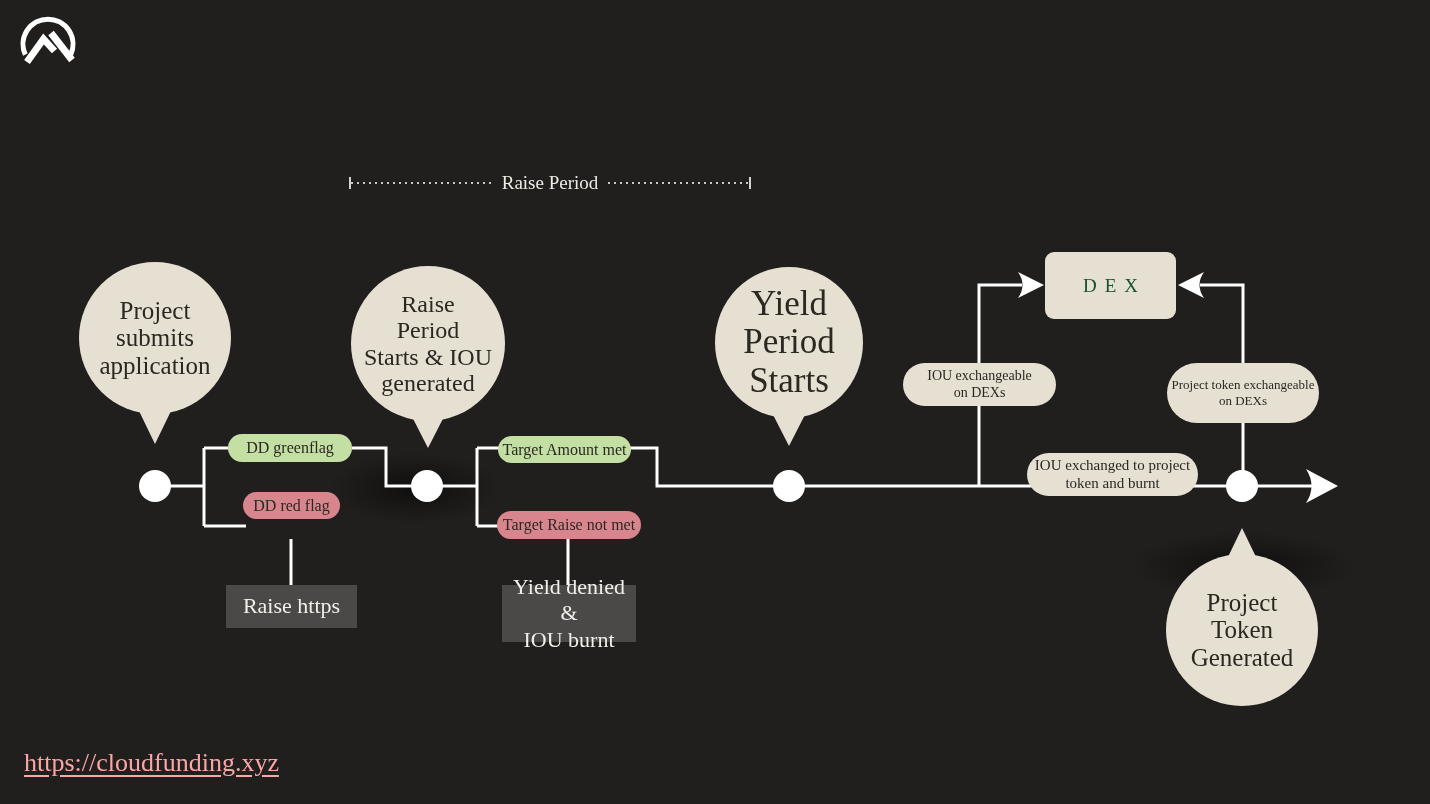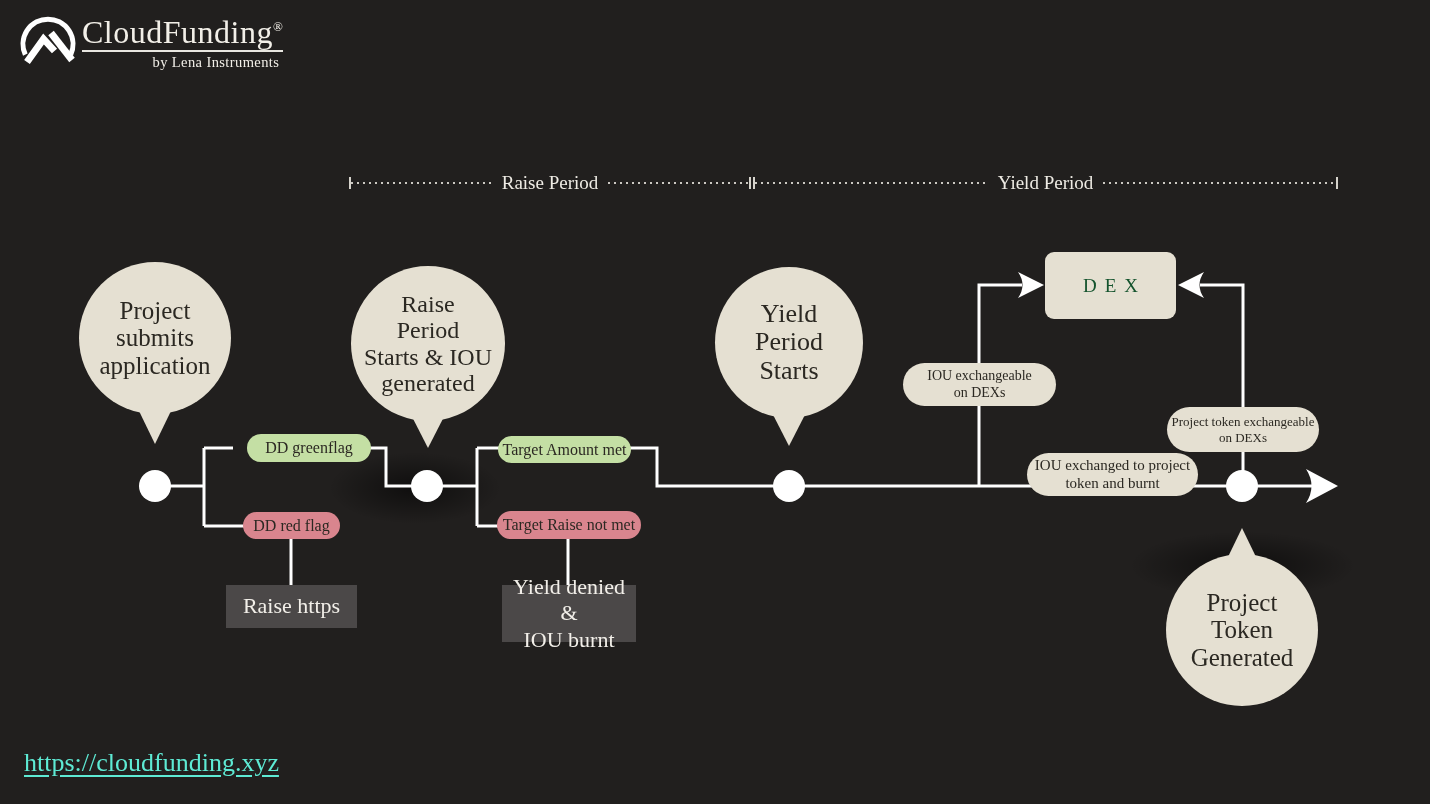--- a/index.html
+++ b/index.html
@@ -54,21 +54,21 @@
   .pill.cream{background:var(--cream);}
 
   
   .graybox{background:var(--graybox);color:#f2efe9;display:flex;align-items:center;justify-content:center;
     text-align:center;white-space:pre-line;font-size:22px;line-height:1.2;}
   .dexbox{background:var(--cream);color:#14532d;display:flex;align-items:center;justify-content:center;
     font-size:19px;letter-spacing:8px;text-indent:8px;border-radius:9px;}
 
   
   .footer-link{left:24px;top:748px;}
-  .footer-link a{color:#5eead4;font-size:26px;text-decoration:underline;text-underline-offset:4px;}
+  .footer-link a{color:#fca5a5;font-size:26px;text-decoration:underline;text-underline-offset:4px;}
 </style>
 </head>
 <body>
 
 <div id="stage">
 
   <div class="shadow" style="left:295px;top:438px;width:240px;height:100px;"></div>
   <div class="shadow" style="left:1085px;top:518px;width:315px;height:95px;"></div>
 
   <svg id="connector-svg" width="1430" height="804" viewBox="0 0 1430 804">
@@ -93,79 +93,67 @@
       <circle cx="1242" cy="486" r="16"></circle>
     </g>
   </svg>
 
   <div class="layer3 logo">
     <svg width="64" height="64" viewBox="0 0 64 64">
       <path d="M9.3 44.6 A25 25 0 1 1 54.7 44.6" stroke="#ffffff" stroke-width="5" fill="none"></path>
       <path d="M11 52 L27.5 29 L38.5 41" stroke="#ffffff" stroke-width="7" fill="none"></path>
       <path d="M35 23 L56 50" stroke="#ffffff" stroke-width="7" fill="none"></path>
     </svg>
-    <div class="logo-text">
-      <div class="brand-line1"><span>CloudFunding</span><sup class="brand-reg">®</sup></div>
-      <div class="brand-rule"></div>
-      <div class="brand-tagline">by Lena Instruments</div>
-    </div>
   </div>
 
 
   <div id="period-raise" class="layer3 dotrow period-row">
     <div class="tick"></div>
     <div class="dots"></div>
     <div class="period-label">Raise Period</div>
-    <div class="dots"></div>
-    <div class="tick"></div>
-  </div>
-  <div id="period-yield" class="layer3 dotrow period-row">
-    <div class="tick"></div>
-    <div class="dots"></div>
-    <div class="period-label">Yield Period</div>
     <div class="dots"></div>
     <div class="tick"></div>
   </div>
 
   <div class="layer3 tail tail-down" style="left:132px;top:406px;width:46px;height:38px;"></div>
   <div class="layer3 bubble" style="left:79px;top:262px;width:152px;height:152px;font-size:25px;">
     <div class="bubble-text">Project
 submits
 application</div>
   </div>
 
   <div class="layer3 tail tail-down" style="left:405px;top:412px;width:46px;height:36px;"></div>
   <div class="layer3 bubble" style="left:351px;top:266px;width:154px;height:155px;font-size:24px;">
     <div class="bubble-text">Raise
 Period
 Starts &amp; IOU
 generated</div>
   </div>
 
   <div class="layer3 tail tail-down" style="left:766px;top:410px;width:46px;height:36px;"></div>
-  <div class="layer3 bubble" style="left:715px;top:267px;width:148px;height:151px;font-size:26px;">
+  <div class="layer3 bubble" style="left:715px;top:267px;width:148px;height:151px;font-size:35px;">
     <div class="bubble-text">Yield
 Period
 Starts</div>
   </div>
 
   <div class="layer3 tail tail-up" style="left:1219px;top:528px;width:46px;height:38px;"></div>
   <div class="layer3 bubble" style="left:1166px;top:554px;width:152px;height:152px;font-size:25px;">
     <div class="bubble-text">Project
 Token
 Generated</div>
   </div>
 
-  <div class="layer3 pill green" style="left:247px;top:434px;width:124px;height:28px;font-size:16px;">DD greenflag</div>
-  <div class="layer3 pill pink" style="left:243px;top:512px;width:97px;height:27px;font-size:16px;">DD red flag</div>
+  <div class="layer3 pill green" style="left:228px;top:434px;width:124px;height:28px;font-size:16px;">DD greenflag</div>
+  <div class="layer3 pill pink" style="left:243px;top:492px;width:97px;height:27px;font-size:16px;">DD red flag</div>
   <div class="layer3 pill green" style="left:498px;top:436px;width:133px;height:27px;font-size:16px;">Target Amount met</div>
   <div class="layer3 pill pink" style="left:497px;top:511px;width:144px;height:28px;font-size:16px;">Target Raise not met</div>
   <div class="layer3 pill cream" style="left:903px;top:363px;width:153px;height:43px;font-size:14px;line-height:1.15;">IOU exchangeable
 on DEXs</div>
-  <div class="layer3 pill cream" style="left:1167px;top:363px;width:152px;height:45px;font-size:13px;line-height:1.2;margin-top:44px;">Project token exchangeable
+  <div class="layer3 pill cream" style="left:1167px;top:363px;width:152px;height:60px;font-size:13px;line-height:1.2;">Project token exchangeable
 on DEXs</div>
   <div class="layer3 pill cream" style="left:1027px;top:453px;width:171px;height:43px;font-size:15px;line-height:1.15;">IOU exchanged to project
 token and burnt</div>
 
   <div class="layer3 graybox" style="left:226px;top:585px;width:131px;height:43px;">Raise https</div>
   <div class="layer3 graybox" style="left:502px;top:585px;width:134px;height:57px;">Yield denied &amp;
 IOU burnt</div>
   <div class="layer3 dexbox" style="left:1045px;top:252px;width:131px;height:67px;">DEX</div>
 
   <div class="layer3 footer-link">

